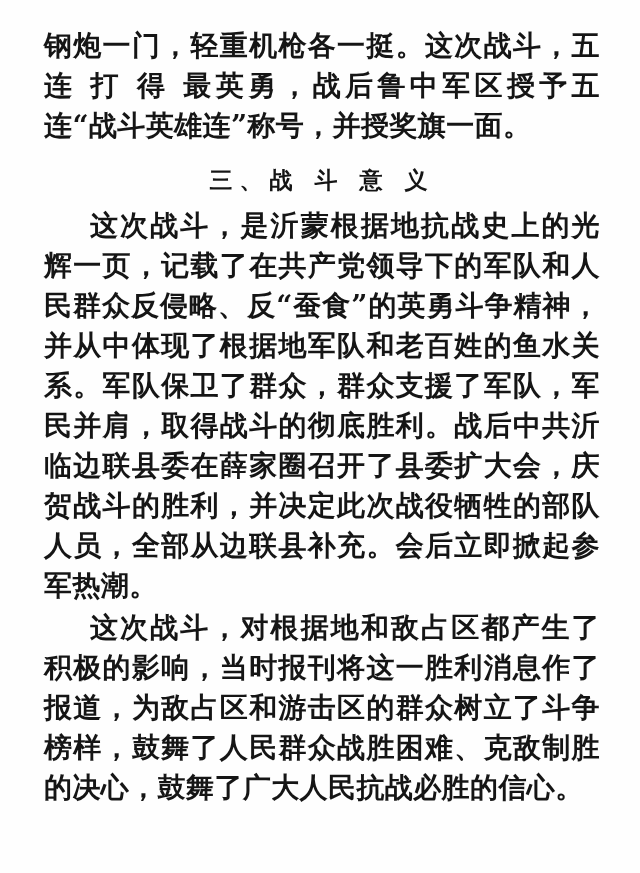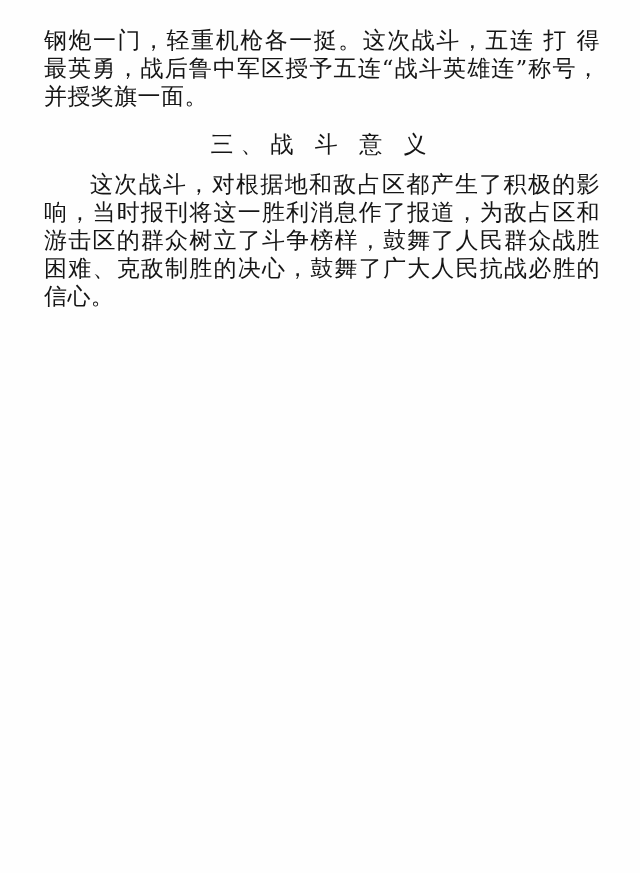--- a/index.html
+++ b/index.html
@@ -16,51 +16,52 @@
   }
   .page {
     position: relative;
     width: 640px;
     height: 873px;
     box-sizing: border-box;
     padding: 26px 40px 18px 44px;
     background: #fefefe;
   }
   .para {
-    font-size: 23px;
-    line-height: 28px;
+    font-size: 28px;
+    line-height: 40px;
     text-align: justify;
     text-justify: inter-character;
     letter-spacing: 0.4px;
     margin: 0 0 0 0;
     text-indent: 0;
-    font-weight: 400;
+    font-weight: 700;
     -webkit-font-smoothing: none;
   }
   .para.indent {
     text-indent: 46px;
   }
   .section-title {
     text-align: center;
     font-size: 23px;
-    font-weight: 400;
+    font-weight: 700;
     line-height: 40px;
     letter-spacing: 7px;
     margin: 14px 0 6px 0;
   }
   .blk {
     margin-bottom: 2px;
   }
 </style>
 </head>
 <body>
 
 <div class="page">
 
   <p class="para blk">钢炮一门，轻重机枪各一挺。这次战斗，五连 打 得 最英勇，战后鲁中军区授予五连“战斗英雄连”称号，并授奖旗一面。</p>
 
   <h2 class="section-title">三、战 斗 意 义</h2>
 
 
+  <p class="para indent blk">这次战斗，是沂蒙根据地抗战史上的光辉一页，记载了在共产党领导下的军队和人民群众反侵略、反“蚕食”的英勇斗争精神，并从中体现了根据地军队和老百姓的鱼水关系。军队保卫了群众，群众支援了军队，军民并肩，取得战斗的彻底胜利。战后中共沂临边联县委在薛家圈召开了县委扩大会，庆贺战斗的胜利，并决定此次战役牺牲的部队人员，全部从边联县补充。会后立即掀起参军热潮。</p>
 
   <p class="para indent blk">这次战斗，对根据地和敌占区都产生了积极的影响，当时报刊将这一胜利消息作了报道，为敌占区和游击区的群众树立了斗争榜样，鼓舞了人民群众战胜困难、克敌制胜的决心，鼓舞了广大人民抗战必胜的信心。</p>
 
 </div>
 
 </body></html>

